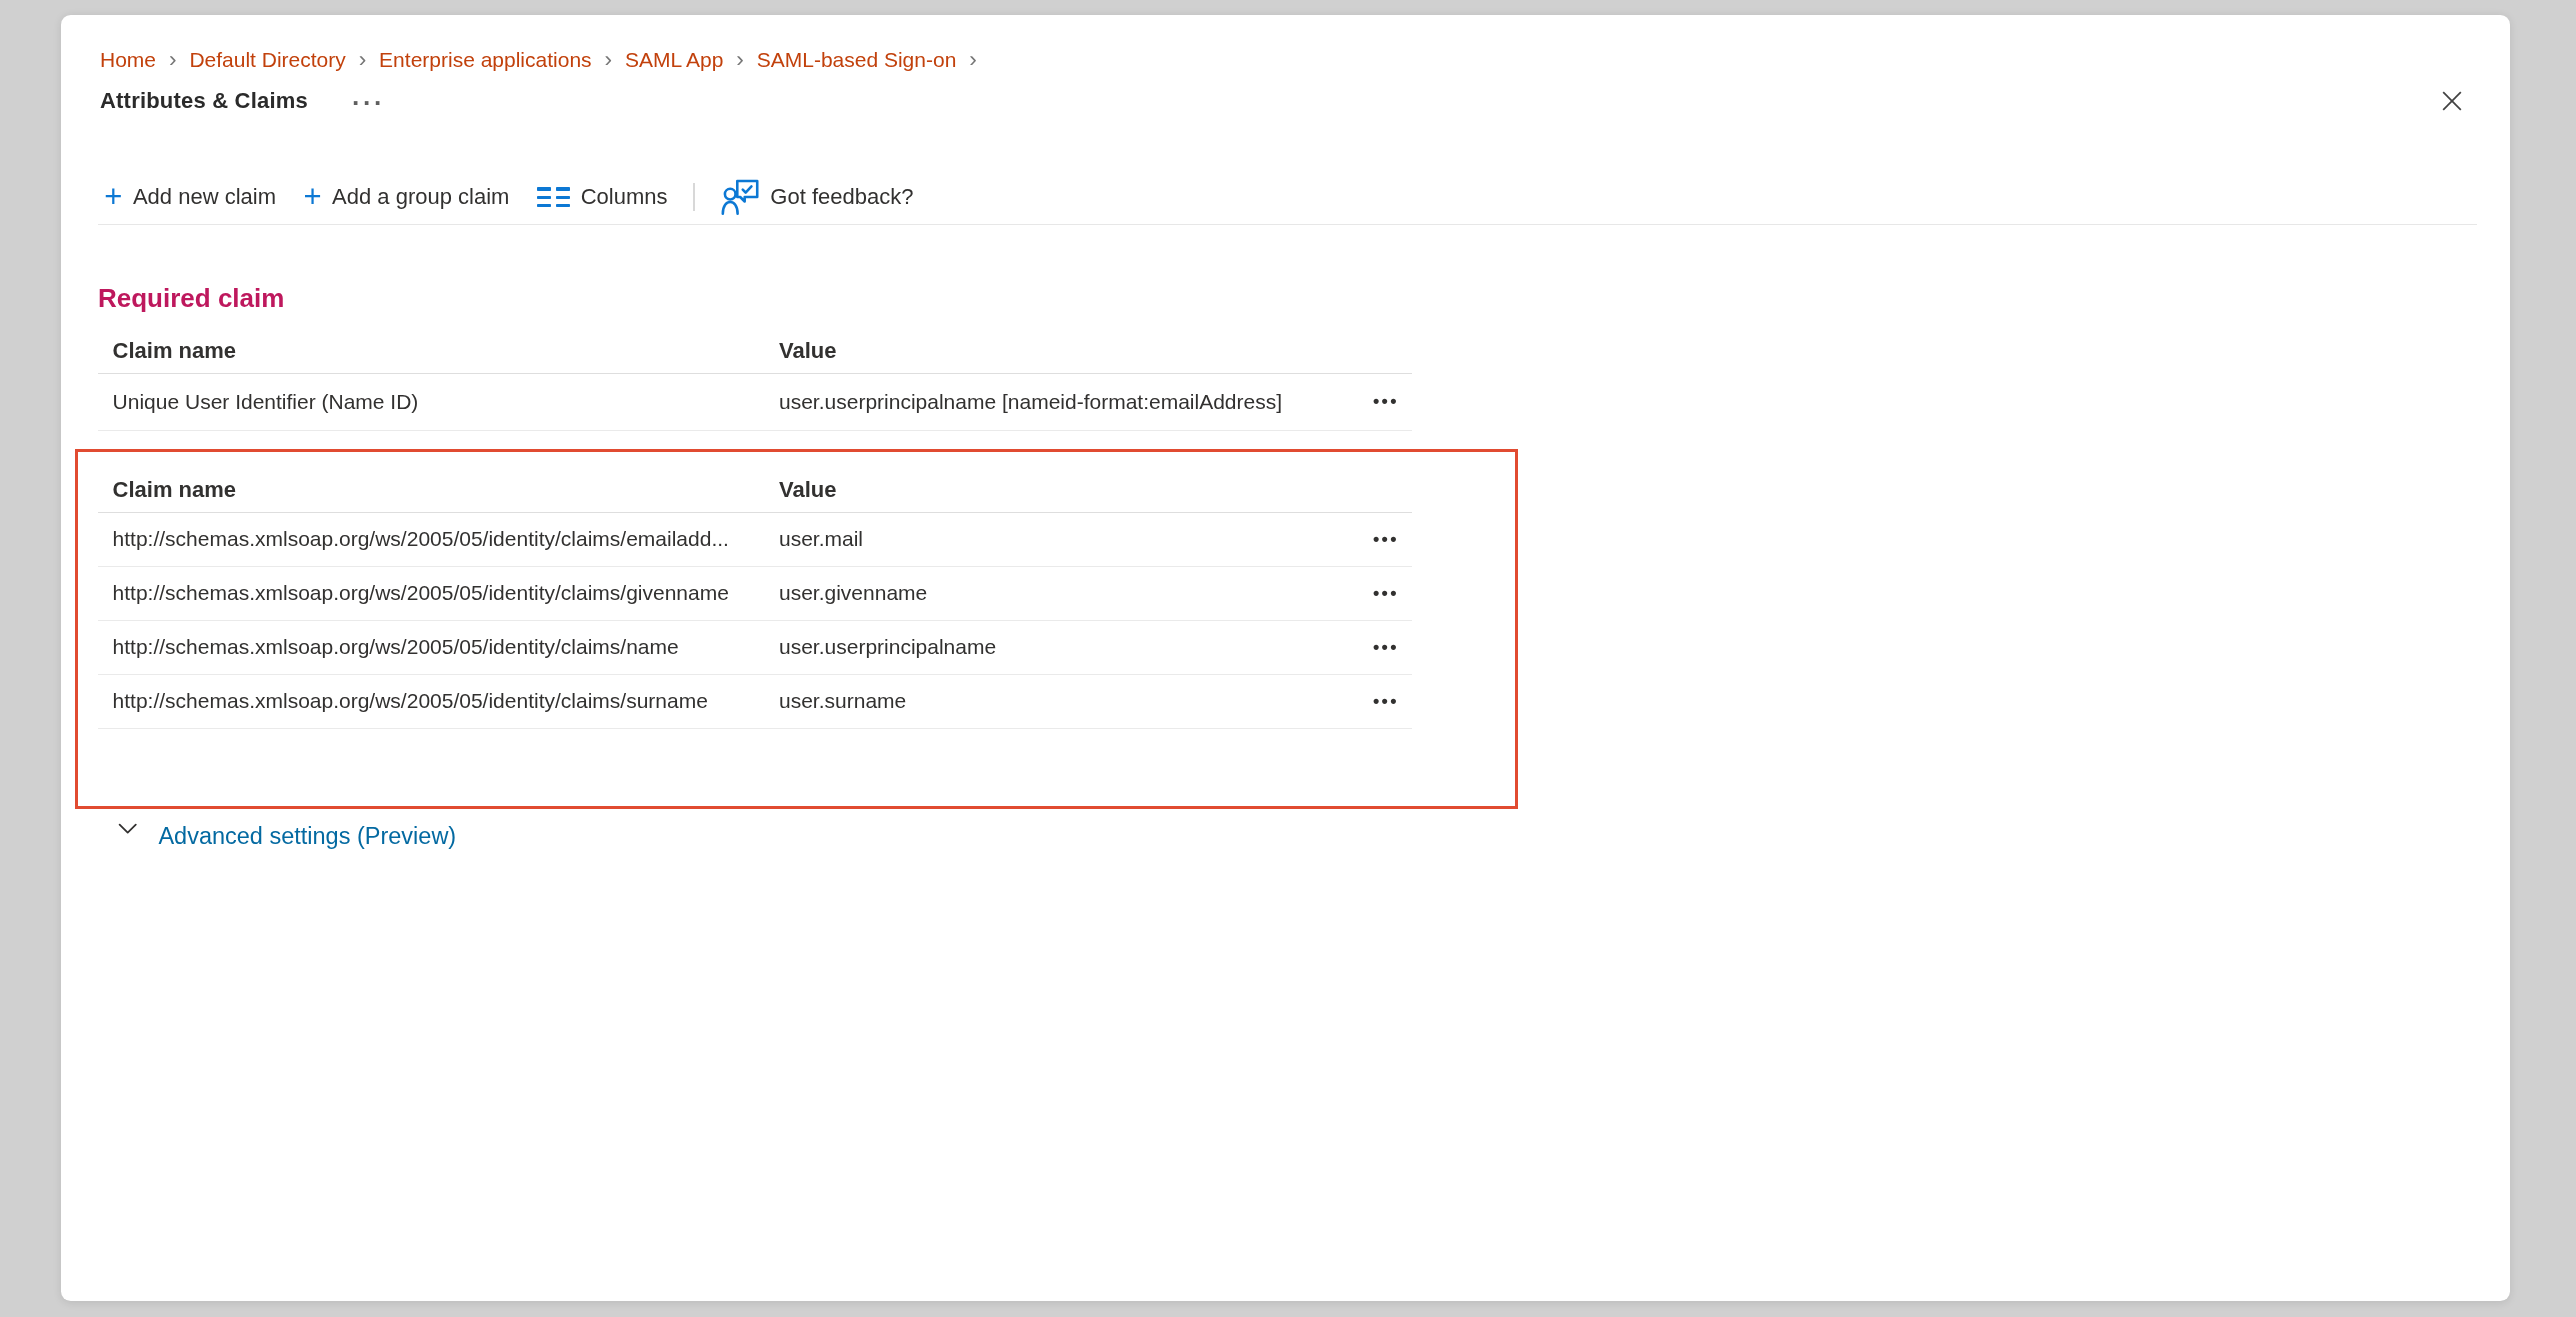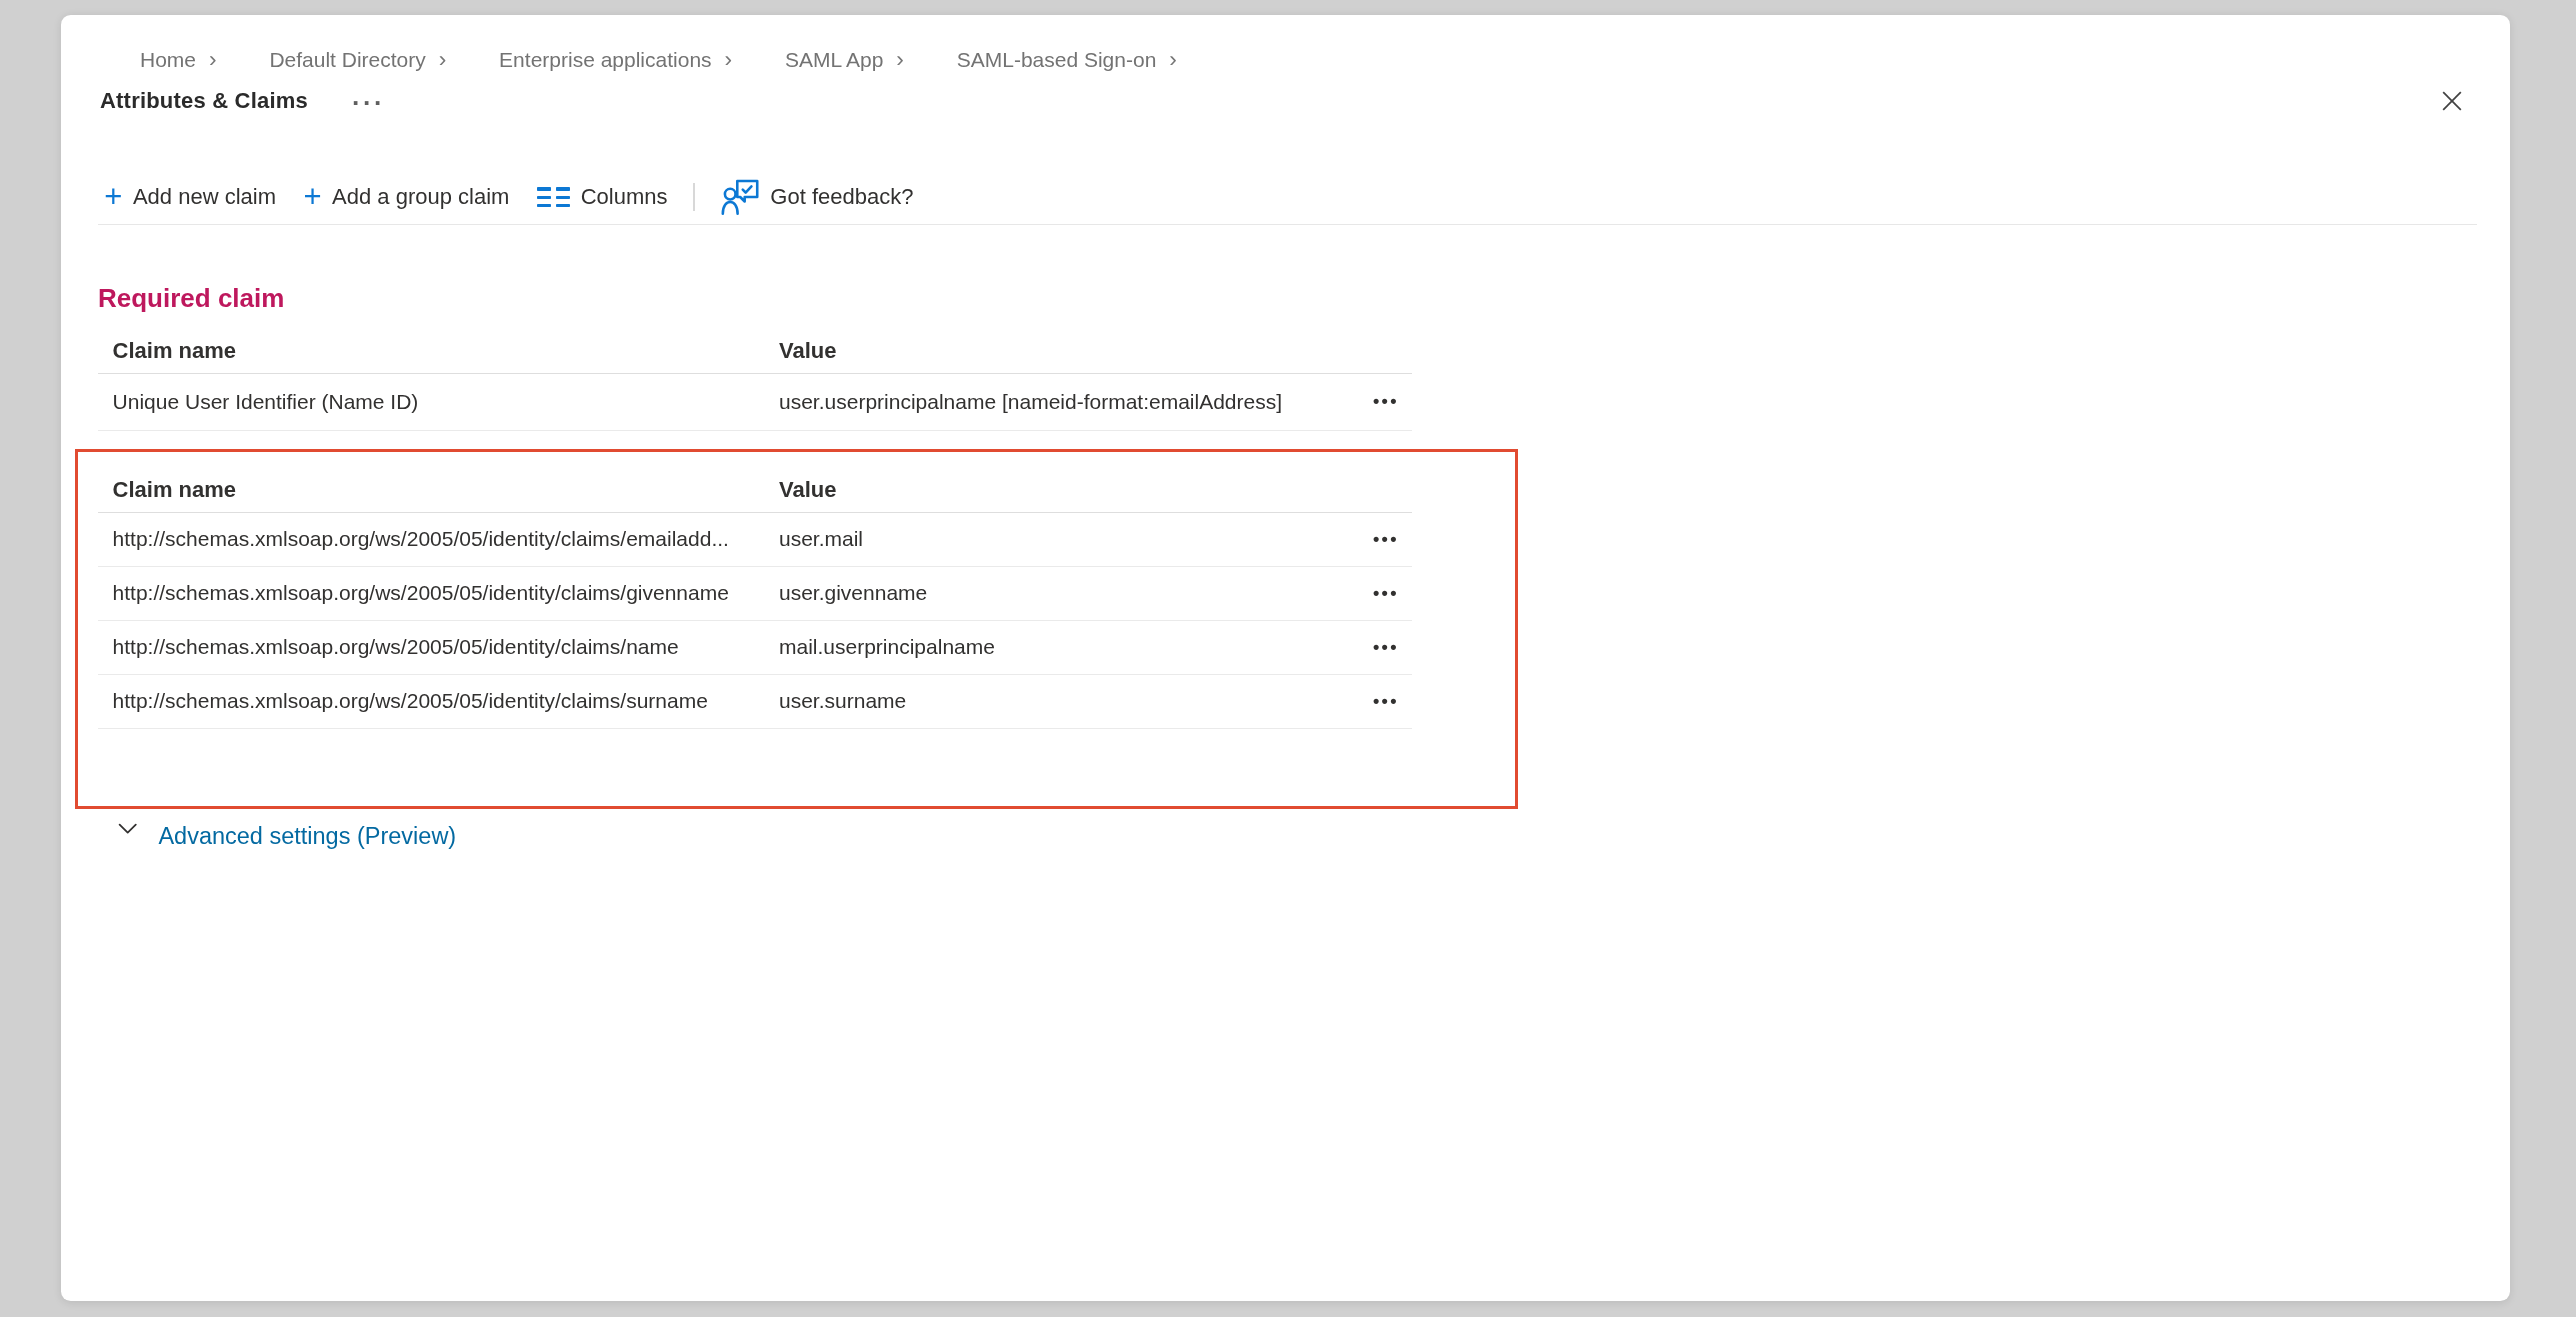--- a/index.html
+++ b/index.html
@@ -7,21 +7,21 @@
   body { font-family:"Liberation Sans", sans-serif; background:#D0D0D0; color:#323130; }
 
   .card {
     position:absolute; left:61px; top:14.6px; width:2449px; height:1286px;
     background:#FFFFFF; border-radius:9.7px; box-shadow:0 1.6px 8px rgba(0,0,0,.10);
   }
 
   
   .breadcrumb { position:absolute; left:39px; top:31px; display:flex; align-items:center; gap:11.3px;
     font-size:21px; line-height:27.5px; white-space:nowrap; }
-  .breadcrumb a { color:#737373; text-decoration:none; cursor:pointer;margin-left:40px; }
+  .breadcrumb a { color:#c2410c; text-decoration:none; cursor:pointer; }
   .breadcrumb .sep { color:#767676; font-size:22.7px; line-height:24px; padding:0 1.6px; }
 
   
   .close-btn { position:absolute; top:70px; right:42px; width:32px; height:32px;
     background:none; border:none; cursor:pointer; display:flex; align-items:center; justify-content:center; }
 
   
   .title-row { position:absolute; left:39px; top:65px; display:flex; align-items:center; }
   h1 { font-size:22px; line-height:42px; font-weight:700; color:#2B2B2B; letter-spacing:0.2px; }
   .more-btn { background:none; border:none; cursor:pointer; margin-left:44px; margin-top:4.9px;
@@ -152,21 +152,21 @@
       <div class="cell-value">user.mail</div>
       <button class="cell-actions">•••</button>
     </div>
     <div class="trow">
       <div class="cell-name">http://schemas.xmlsoap.org/ws/2005/05/identity/claims/givenname</div>
       <div class="cell-value">user.givenname</div>
       <button class="cell-actions">•••</button>
     </div>
     <div class="trow">
       <div class="cell-name">http://schemas.xmlsoap.org/ws/2005/05/identity/claims/name</div>
-      <div class="cell-value">mail.userprincipalname</div>
+      <div class="cell-value">user.userprincipalname</div>
       <button class="cell-actions">•••</button>
     </div>
     <div class="trow">
       <div class="cell-name">http://schemas.xmlsoap.org/ws/2005/05/identity/claims/surname</div>
       <div class="cell-value">user.surname</div>
       <button class="cell-actions">•••</button>
     </div>
   </section>
 
   <div class="red-box"></div>

